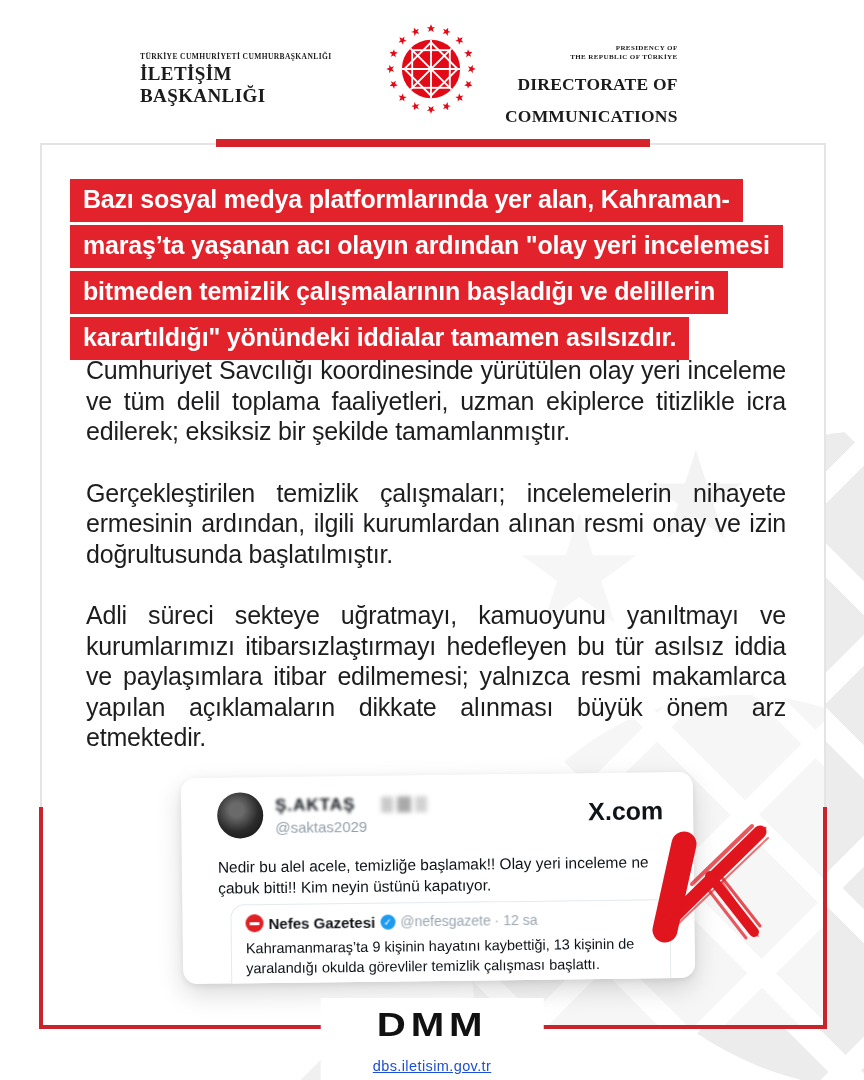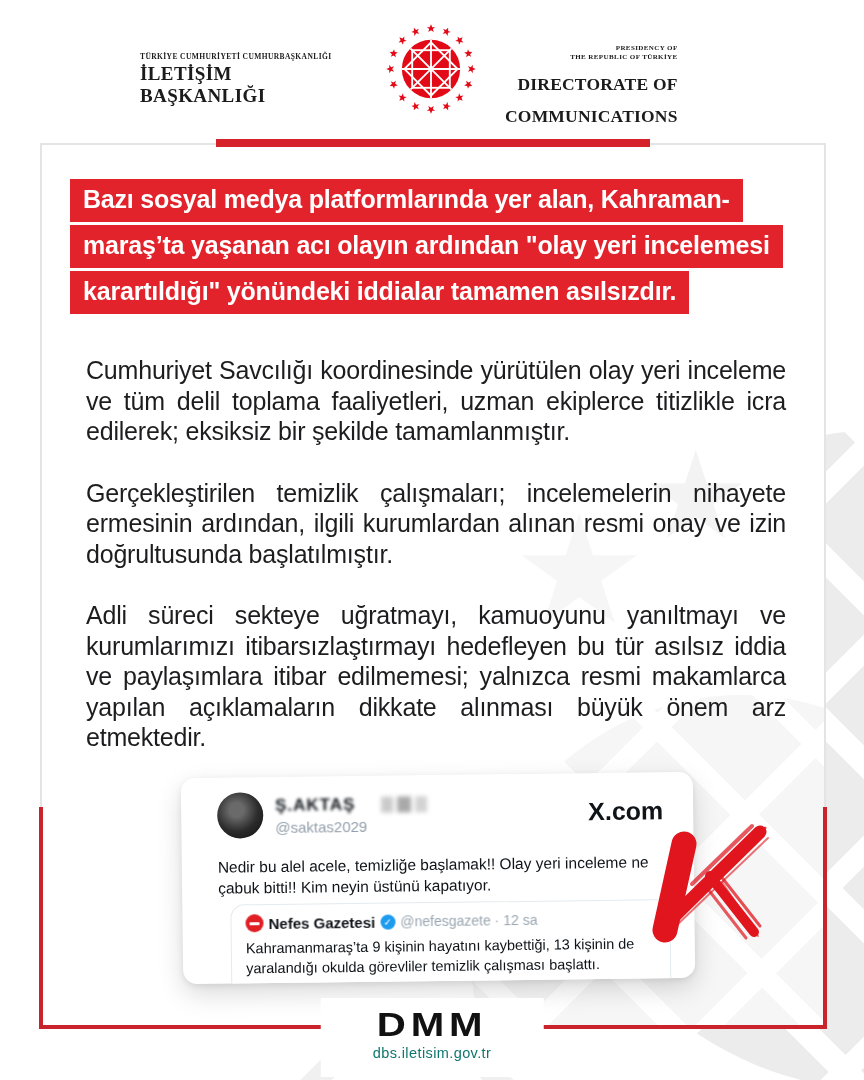--- a/index.html
+++ b/index.html
@@ -81,21 +81,21 @@
   .q-text{font-size:14.5px;line-height:20px;color:#0f1419;margin-top:6px;}
 
   
   .xmark{position:absolute;left:632px;top:808px;width:150px;height:145px;z-index:10;}
 
   
   .footer{position:absolute;left:50%;top:998px;transform:translateX(-50%);text-align:center;
           background:#ffffff;padding:8px 52px 16px;z-index:6;}
   .dmm{font-size:33px;font-weight:800;color:#111;letter-spacing:4px;display:inline-block;
        transform:scaleX(1.22);transform-origin:center;font-family:"Liberation Sans",sans-serif;}
-  .dmm-url{font-size:14.5px;color:#0f766e;margin-top:1px;letter-spacing:.4px;}
+  .dmm-url{font-size:14.5px;color:#1d4ed8;margin-top:14px;letter-spacing:.4px;text-decoration:underline;}
 </style>
 </head>
 <body>
 
 <div class="page">
 
   <div class="wm-disc"></div>
   <div class="wm-band b1"></div>
   <div class="wm-band b2"></div>
 
@@ -152,20 +152,21 @@
     </div>
 
     <div class="accent-top"></div>
     <div class="accent-left"></div>
     <div class="accent-right"></div>
     <div class="accent-bottom"></div>
 
     <div class="headline">
       <div class="hl-line">Bazı sosyal medya platformlarında yer alan, Kahraman-</div>
       <div class="hl-line">maraş’ta yaşanan acı olayın ardından "olay yeri incelemesi</div>
+      <div class="hl-line">bitmeden temizlik çalışmalarının başladığı ve delillerin</div>
       <div class="hl-line">karartıldığı" yönündeki iddialar tamamen asılsızdır.</div>
     </div>
 
     <div class="bodytext">
       <p class="para">Cumhuriyet Savcılığı koordinesinde yürütülen olay yeri inceleme ve tüm delil toplama faaliyetleri, uzman ekiplerce titizlikle icra edilerek; eksiksiz bir şekilde tamamlanmıştır.</p>
       <p class="para">Gerçekleştirilen temizlik çalışmaları; incelemelerin nihayete ermesinin ardından, ilgili kurumlardan alınan resmi onay ve izin doğrultusunda başlatılmıştır.</p>
       <p class="para">Adli süreci sekteye uğratmayı, kamuoyunu yanıltmayı ve kurumlarımızı itibarsızlaştırmayı hedefleyen bu tür asılsız iddia ve paylaşımlara itibar edilmemesi; yalnızca resmi makamlarca yapılan açıklamaların dikkate alınması büyük önem arz etmektedir.</p>
     </div>
 
     <div class="tweet">

